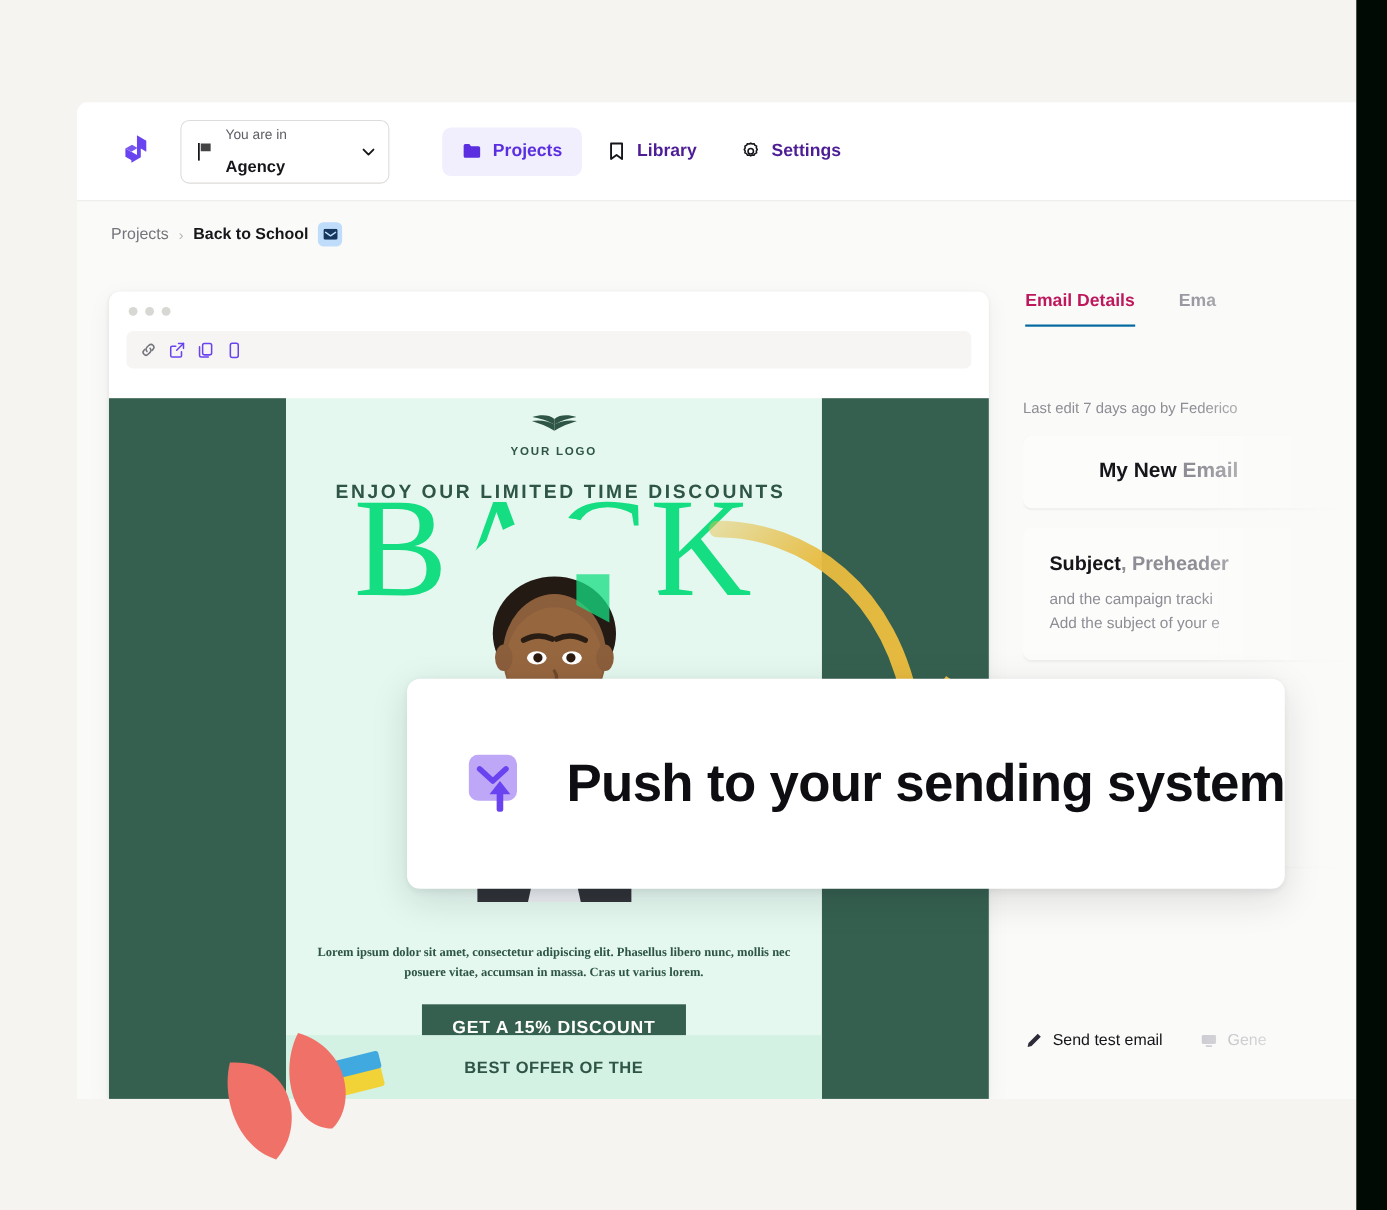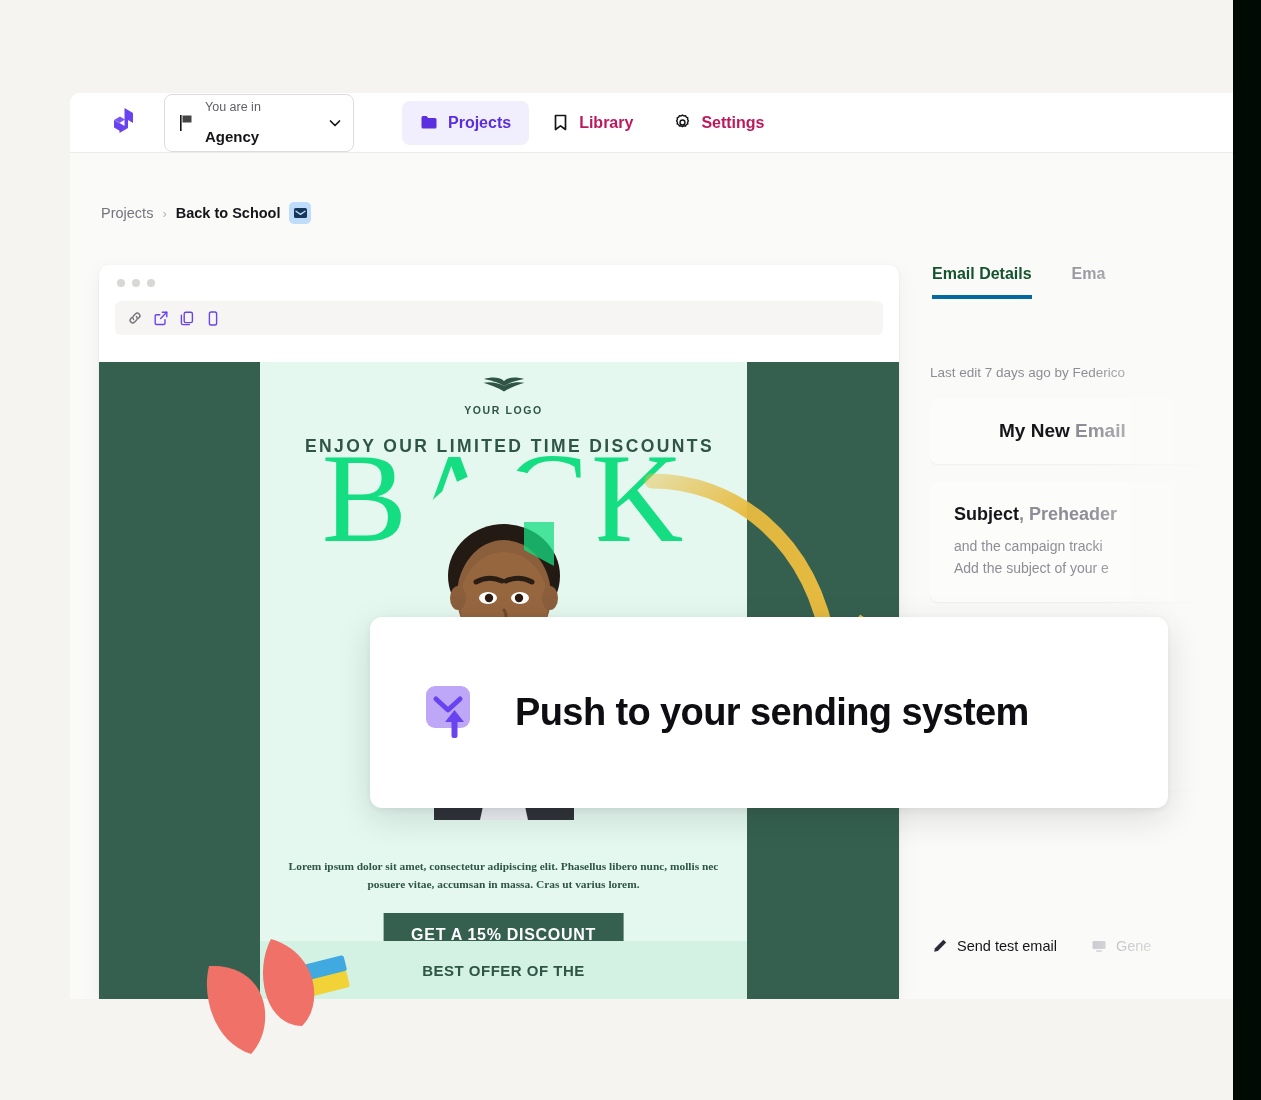--- a/index.html
+++ b/index.html
@@ -20,21 +20,21 @@
   
   .app-window {
     position: absolute; left: 70px; top: 93px;
     width: 1163px; height: 906px;
     background: #FAFAF8;
     border-radius: 10px 0 0 0;
     overflow: hidden;
   }
   .topbar {
     position: relative;
-    height: 60px; background: #FFFFFF;
+    height: 90px; background: #FFFFFF;
     border-bottom: 1px solid #ECEBE8;
     display: flex; align-items: center;
   }
   .brand-logo { margin-left: 32px; width: 44px; height: 44px; display:flex; align-items:center; justify-content:center; }
 
   .workspace-select {
     margin-left: 18px;
     width: 190px; height: 58px;
     border: 1px solid #DDDCDA; border-radius: 8px;
     background: #fff;
@@ -44,21 +44,21 @@
   .flag-icon { width: 16px; height: 18px; margin-right: 10px; flex: 0 0 auto; }
   .ws-text { display:flex; flex-direction:column; line-height:1.15; flex:1 1 auto; }
   .ws-eyebrow { font-size: 12.5px; color: #5E5E66; }
   .ws-name { font-size: 15px; font-weight: 700; color: #15151A; margin-top: 14px; }
   .chev { width: 16px; height: 16px; flex:0 0 auto; }
 
   .nav { display: flex; align-items: center; margin-left: 48px; gap: 4px; }
   .nav-item {
     display: flex; align-items: center; gap: 9px;
     height: 44px; padding: 0 18px; border-radius: 8px;
-    font-size: 16px; font-weight: 700; color: #be185d;
+    font-size: 16px; font-weight: 700; color: #4c1d95;
     cursor: pointer;
   }
   .nav-item.active { background: #F1EEFD; color: #5B2EE0; }
   .nav-item .ico { width: 19px; height: 19px; display:flex; align-items:center; justify-content:center; }
 
   
   .breadcrumb {
     position: absolute; left: 31px; top: 109px;
     display: flex; align-items: center; gap: 9px;
     font-size: 14.5px;
@@ -153,21 +153,21 @@
     position: absolute; left: 860px; top: 172px;
     width: 300px; height: 734px;
     -webkit-mask-image: linear-gradient(to right, #000 0%, #000 52%, rgba(0,0,0,.18) 88%, rgba(0,0,0,0) 100%);
             mask-image: linear-gradient(to right, #000 0%, #000 52%, rgba(0,0,0,.18) 88%, rgba(0,0,0,0) 100%);
   }
   .tabs { display: flex; gap: 40px; padding-left: 2px; }
   .tab {
     font-size: 16px; font-weight: 700; padding-bottom: 12px;
     color: #9A99A2; cursor: pointer; white-space: nowrap;
   }
-  .tab.active { color: #14532d; border-bottom: 4px solid #0369a1; }
+  .tab.active { color: #be185d; border-bottom: 2px solid #0369a1; }
   .last-edit { margin-top: 66px; font-size: 13.5px; color: #8E8D95; white-space: nowrap; }
   .card {
     margin-top: 18px; background: #FCFCFB;
     border-radius: 8px; padding: 22px 24px;
     box-shadow: 0 1px 2px rgba(20,20,30,.05);
   }
   .card-title-lg { font-size: 19px; font-weight: 700; color: #15151A; white-space: nowrap; margin-left: 45px; }
   .card-title-lg .muted { color: #8E8D95; font-weight: 700; }
   .card-sub { font-size: 18px; font-weight: 700; color: #15151A; white-space: nowrap; }
   .card-sub .muted { color: #8E8D95; }
@@ -184,21 +184,21 @@
   
   .arrow-wrap { position: absolute; left: 640px; top: 455px; width: 250px; height: 230px; pointer-events: none; }
   .callout {
     position: absolute; left: 370px; top: 617px;
     width: 798px; height: 191px;
     background: #FFFFFF; border-radius: 12px;
     box-shadow: 0 10px 34px rgba(20,20,30,.13), 0 2px 6px rgba(20,20,30,.06);
     display: flex; align-items: center; padding-left: 56px; gap: 37px;
   }
   .callout-icon { width: 52px; height: 54px; flex: 0 0 auto; position: relative; }
-  .callout-text { font-size: 38px; font-weight: 700; color: #0D0D12; letter-spacing: -.6px; white-space: nowrap; }
+  .callout-text { font-size: 48px; font-weight: 700; color: #0D0D12; letter-spacing: -.6px; white-space: nowrap; }
 
   .butterfly { position: absolute; left: 196px; top: 933px; width: 140px; height: 128px; }
 </style>
 </head>
 <body>
 
 <div id="stage">
 
   <div class="app-window">
 

